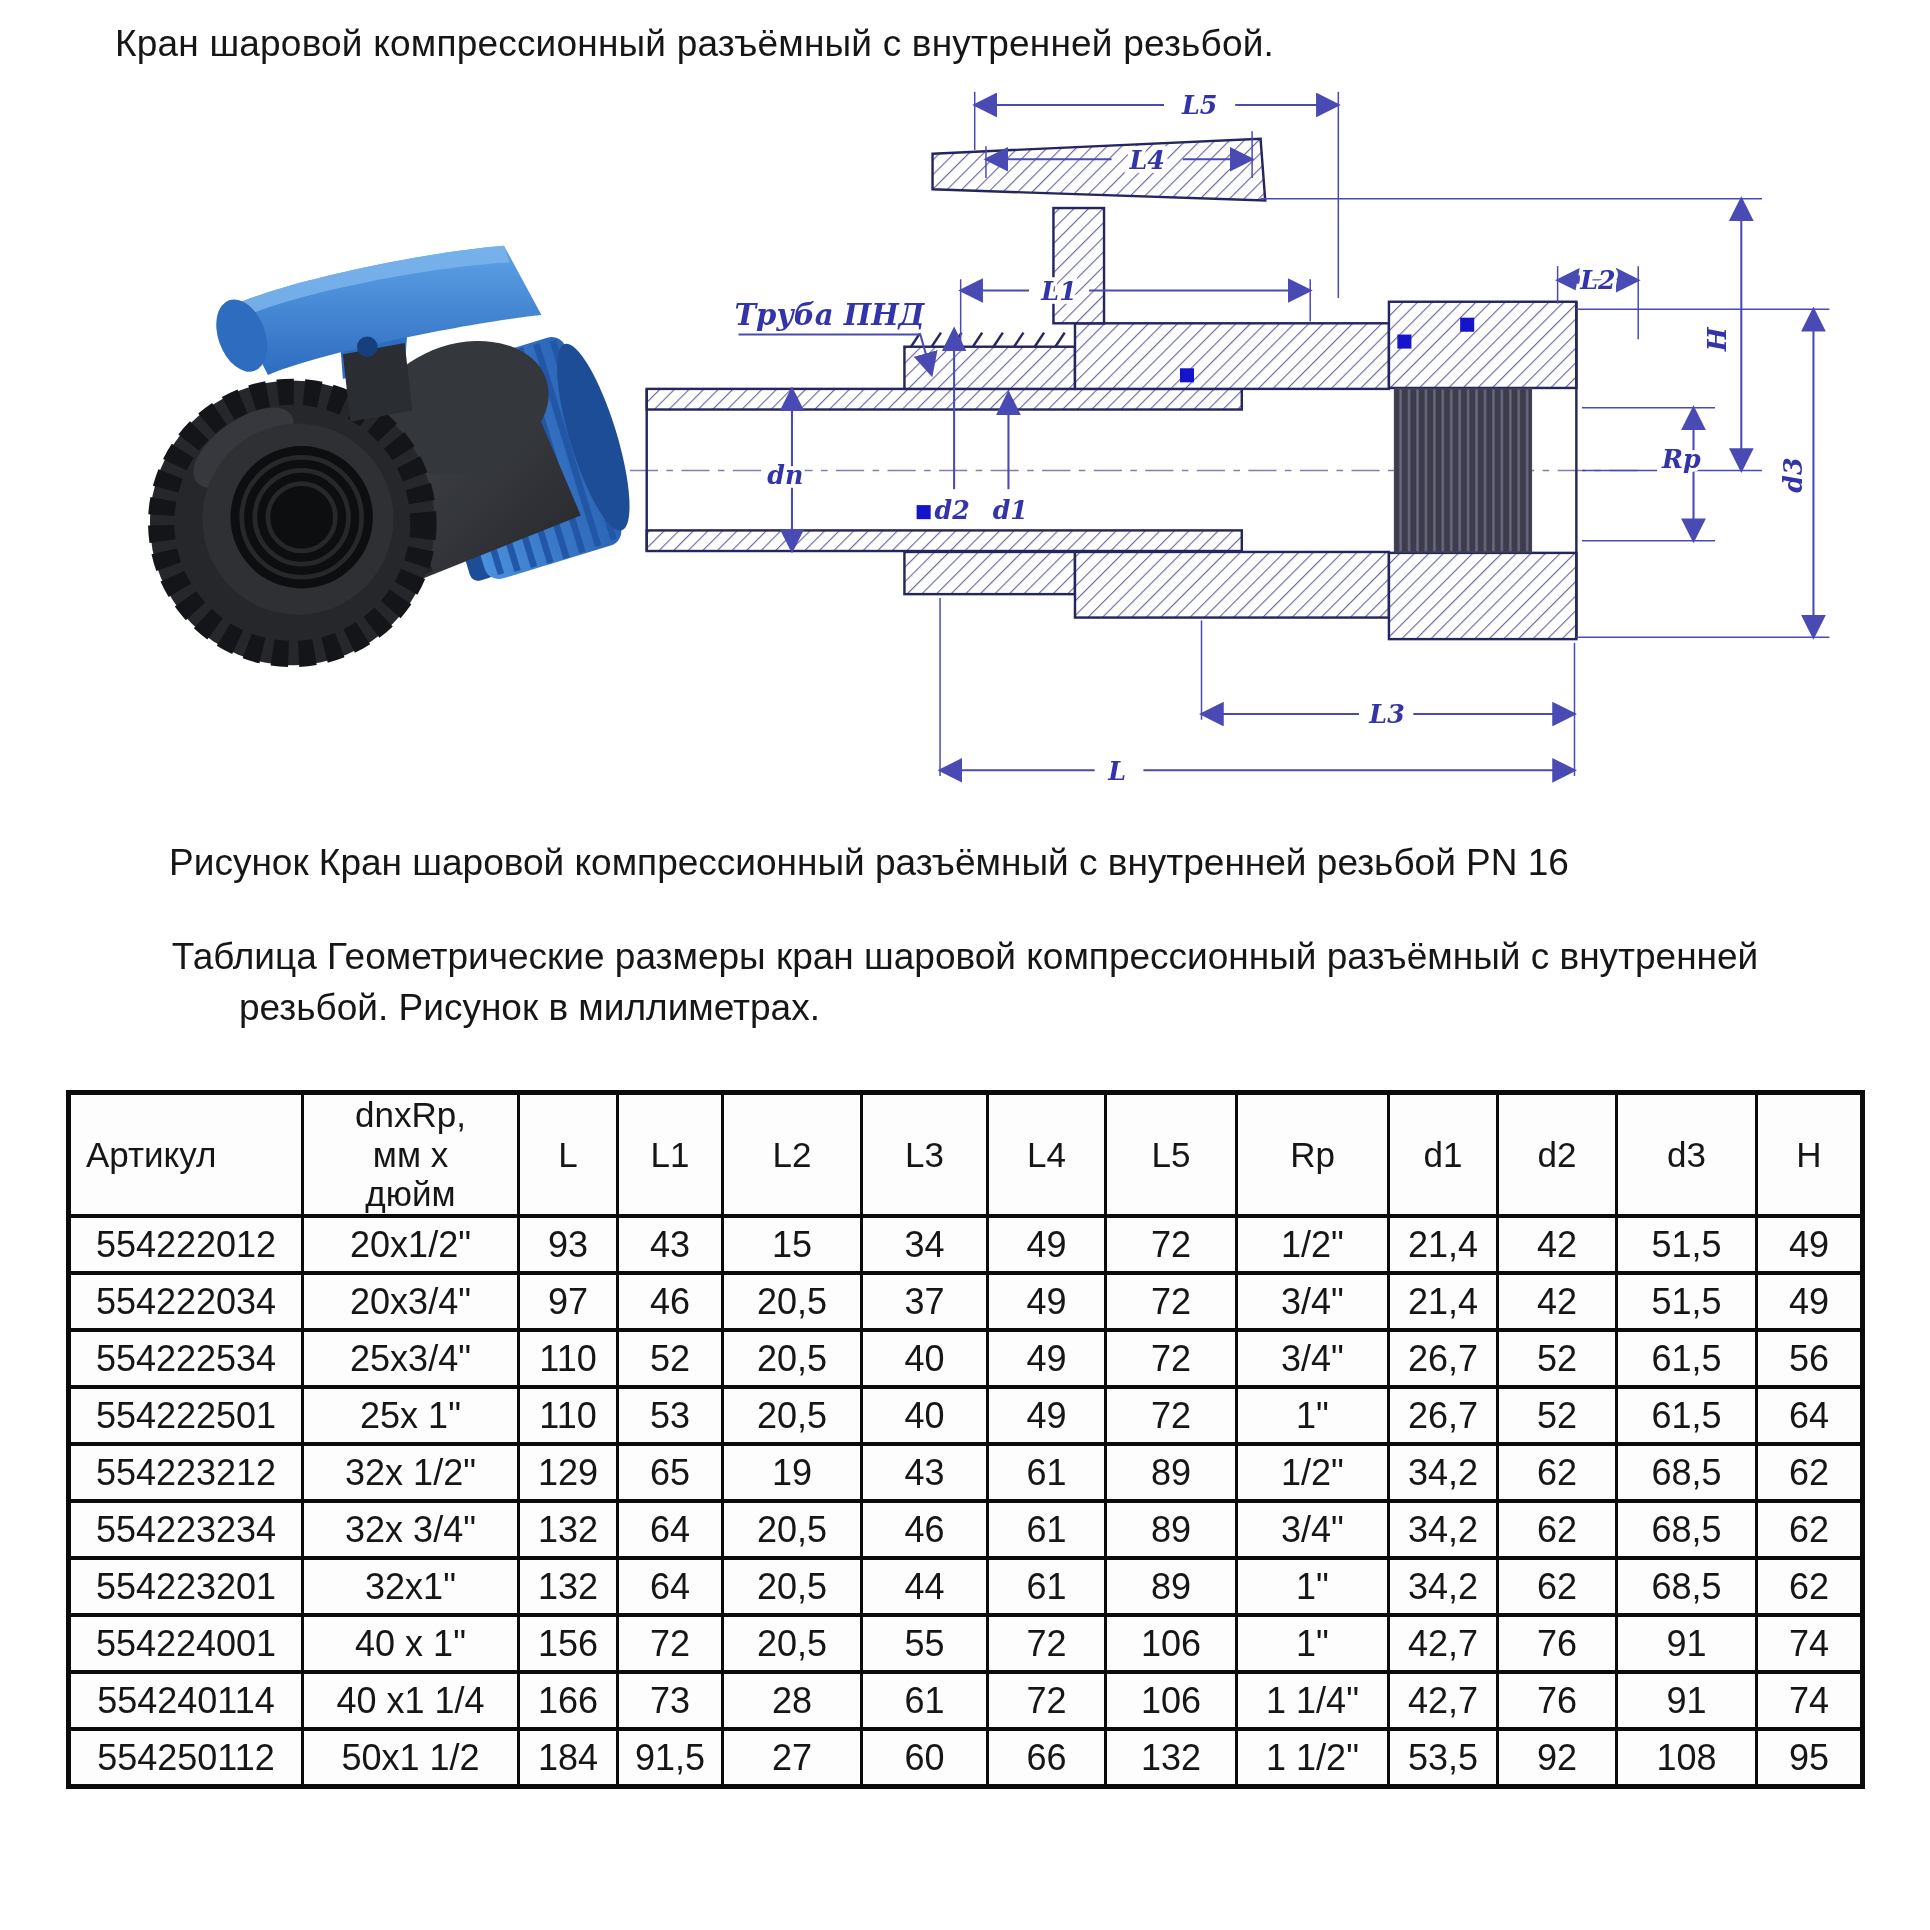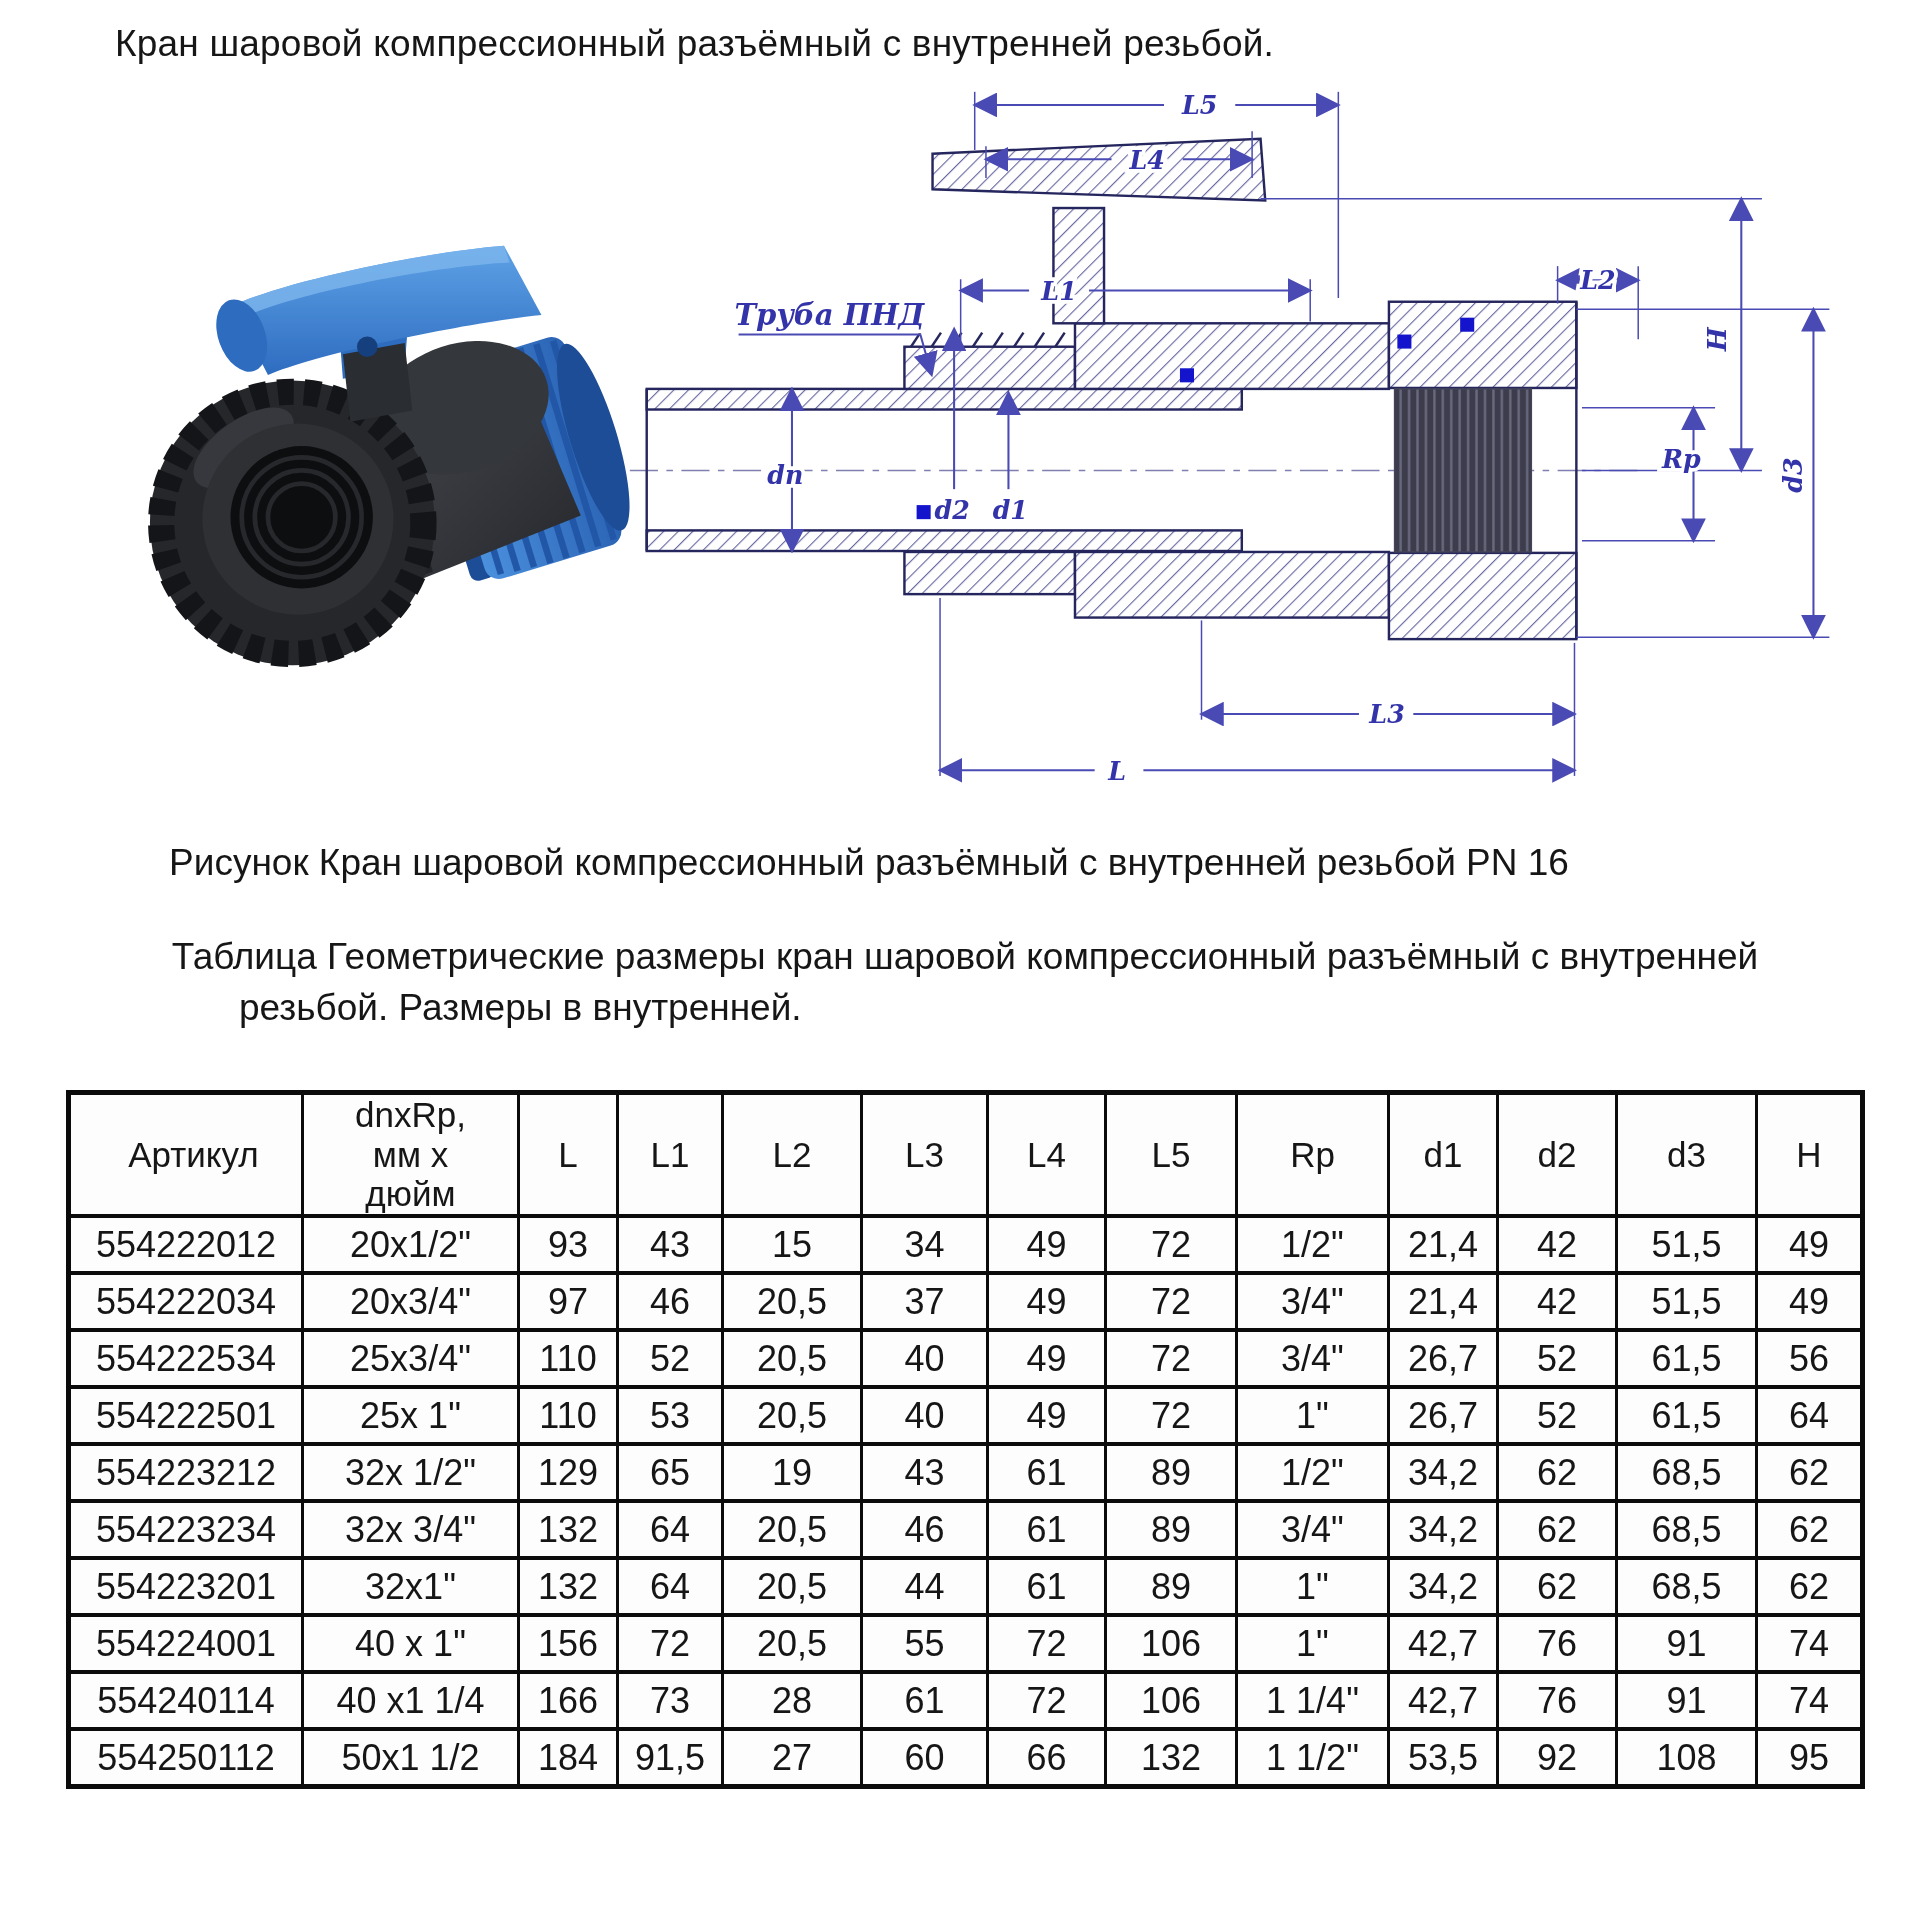--- a/index.html
+++ b/index.html
@@ -8,21 +8,21 @@
   #page-title{left:115px;top:22.5px;font-size:37px;letter-spacing:0.2px;}
   #figure-caption{left:0;top:842px;width:1738px;text-align:center;font-size:37px;}
   #table-title-1{left:0;top:936px;width:1930px;text-align:center;font-size:37px;}
   #table-title-2{left:239px;top:987px;font-size:37px;}
   
   #dims-table{left:66px;top:1090px;border-collapse:collapse;table-layout:fixed;width:1794px;
               border:5.6px solid #0b0b0b;background:#fff;}
   #dims-table th,#dims-table td{border:3.7px solid #0b0b0b;border-top-width:4.7px;border-bottom-width:4.7px;
               text-align:center;vertical-align:middle;padding:0;background:#fdfdfd;overflow:hidden;}
   #dims-table th{font-size:35px;font-weight:normal;white-space:pre-line;height:119px;line-height:1.13;}
-  #dims-table th.first{text-align:center;padding-left:15px;}
+  #dims-table th.first{text-align:left;padding-left:15px;}
   #dims-table td{font-size:36px;height:53px;line-height:1;}
   
   #drawing line.ext{stroke:#4a4ab4;stroke-width:1.6;}
   #drawing line.dl{stroke:#4a4ab4;stroke-width:2.2;}
   #drawing .ol{stroke:#26265e;stroke-width:2.6;fill:none;}
   #drawing .hat{stroke:#26265e;stroke-width:2.6;fill:url(#hatch);}
   #drawing text{font-family:"DejaVu Serif",serif;font-style:italic;font-weight:600;font-size:27px;
                 fill:#3434aa;text-anchor:middle;stroke:#ffffff;stroke-width:8px;paint-order:stroke;}
   #drawing text.big{font-size:31px;}
 </style>
@@ -241,21 +241,21 @@
     <line x1="1090" y1="706" x2="1090" y2="766" class="ext"></line>
     <line x1="413" y1="760" x2="578" y2="760" class="dl" marker-start="url(#as)"></line>
     <line x1="630" y1="760" x2="1090" y2="760" class="dl" marker-end="url(#ae)"></line>
     <text x="602" y="770">L</text>
   </g>
 </svg>
 
 <div class="abs" id="figure-caption">Рисунок Кран шаровой компрессионный разъёмный с внутренней резьбой PN 16</div>
 
 <div class="abs" id="table-title-1">Таблица Геометрические размеры кран шаровой компрессионный разъёмный с внутренней</div>
-<div class="abs" id="table-title-2">резьбой. Размеры в внутренней.</div>
+<div class="abs" id="table-title-2">резьбой. Рисунок в миллиметрах.</div>
 
 <table class="abs" id="dims-table">
   <colgroup>
     <col style="width:234px">
       <col style="width:216px">
       <col style="width:99px">
       <col style="width:105px">
     <col style="width:139px">
       <col style="width:126px">
       <col style="width:118px">

